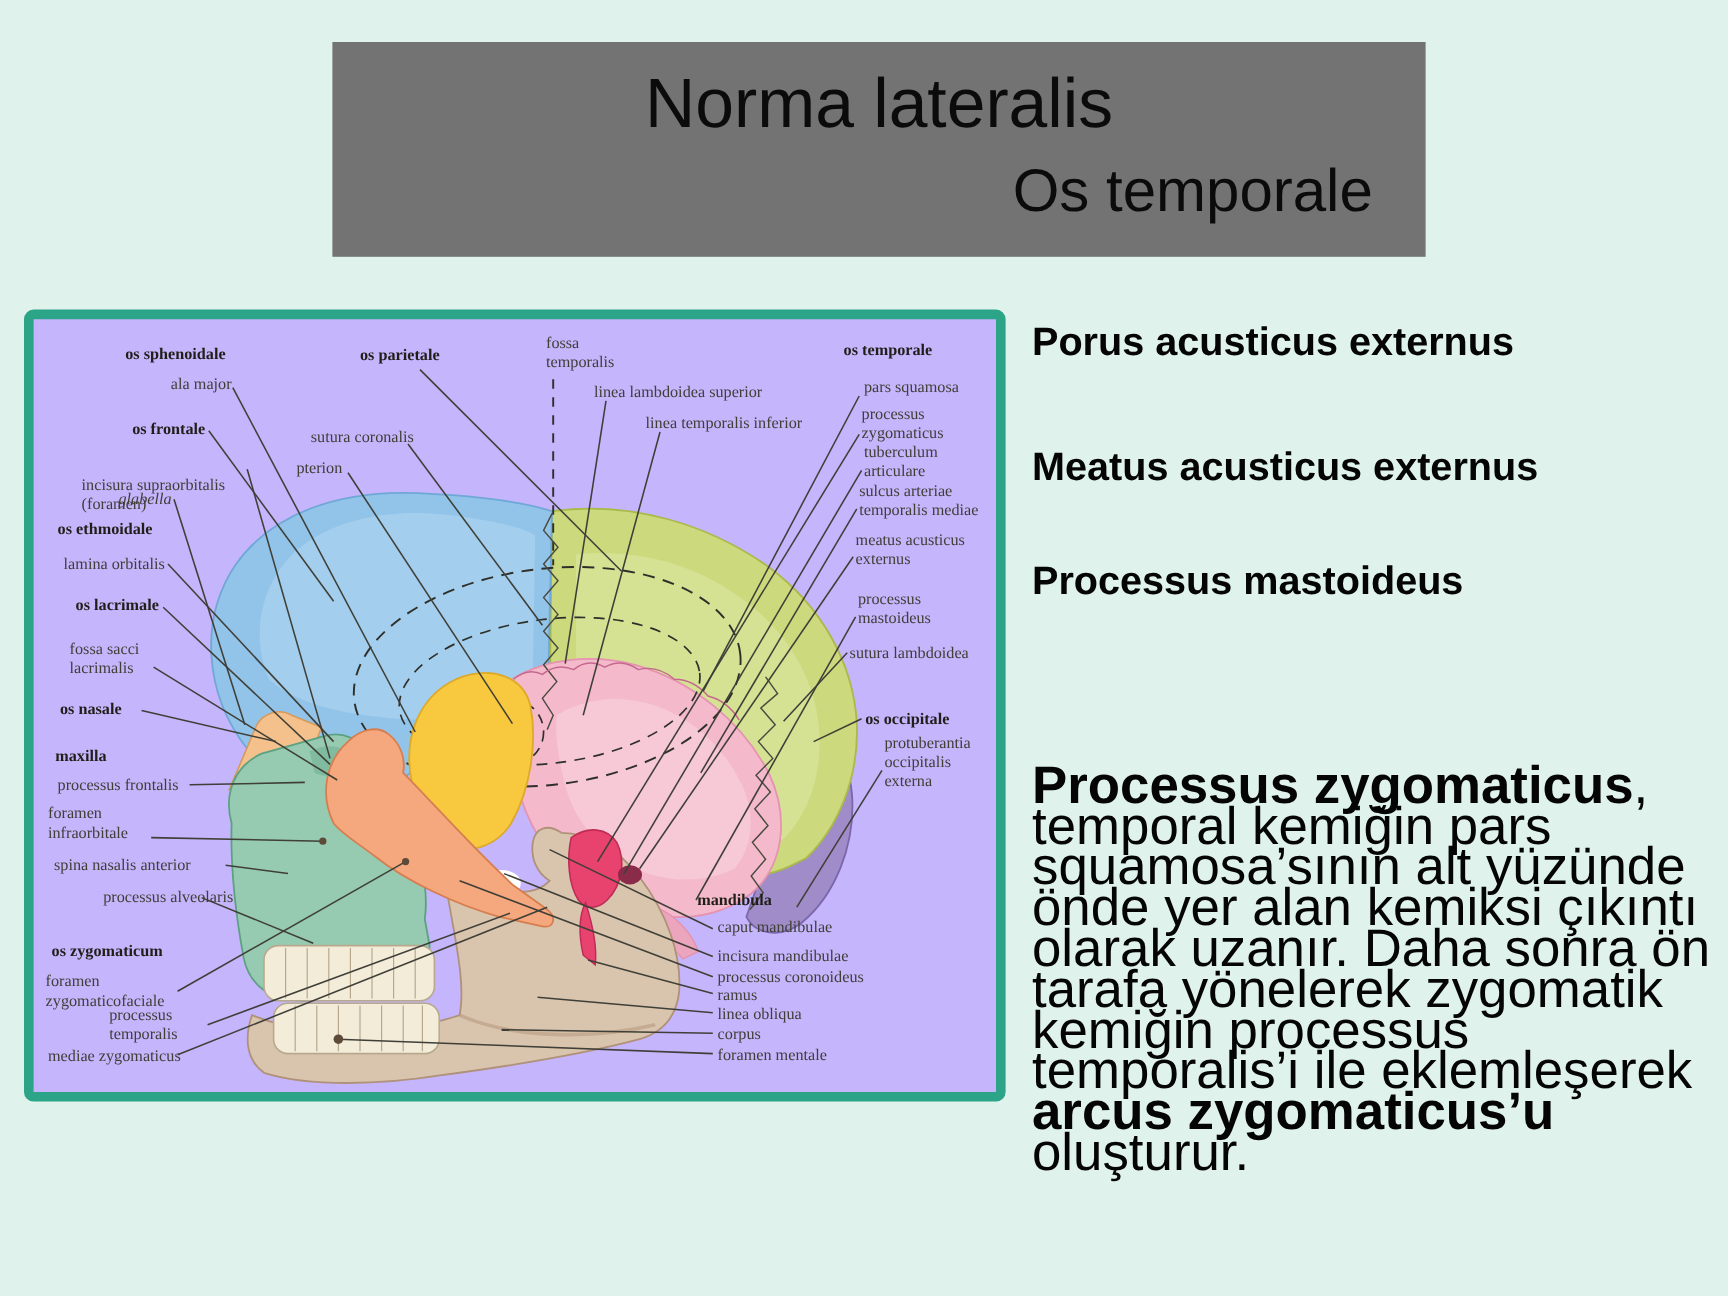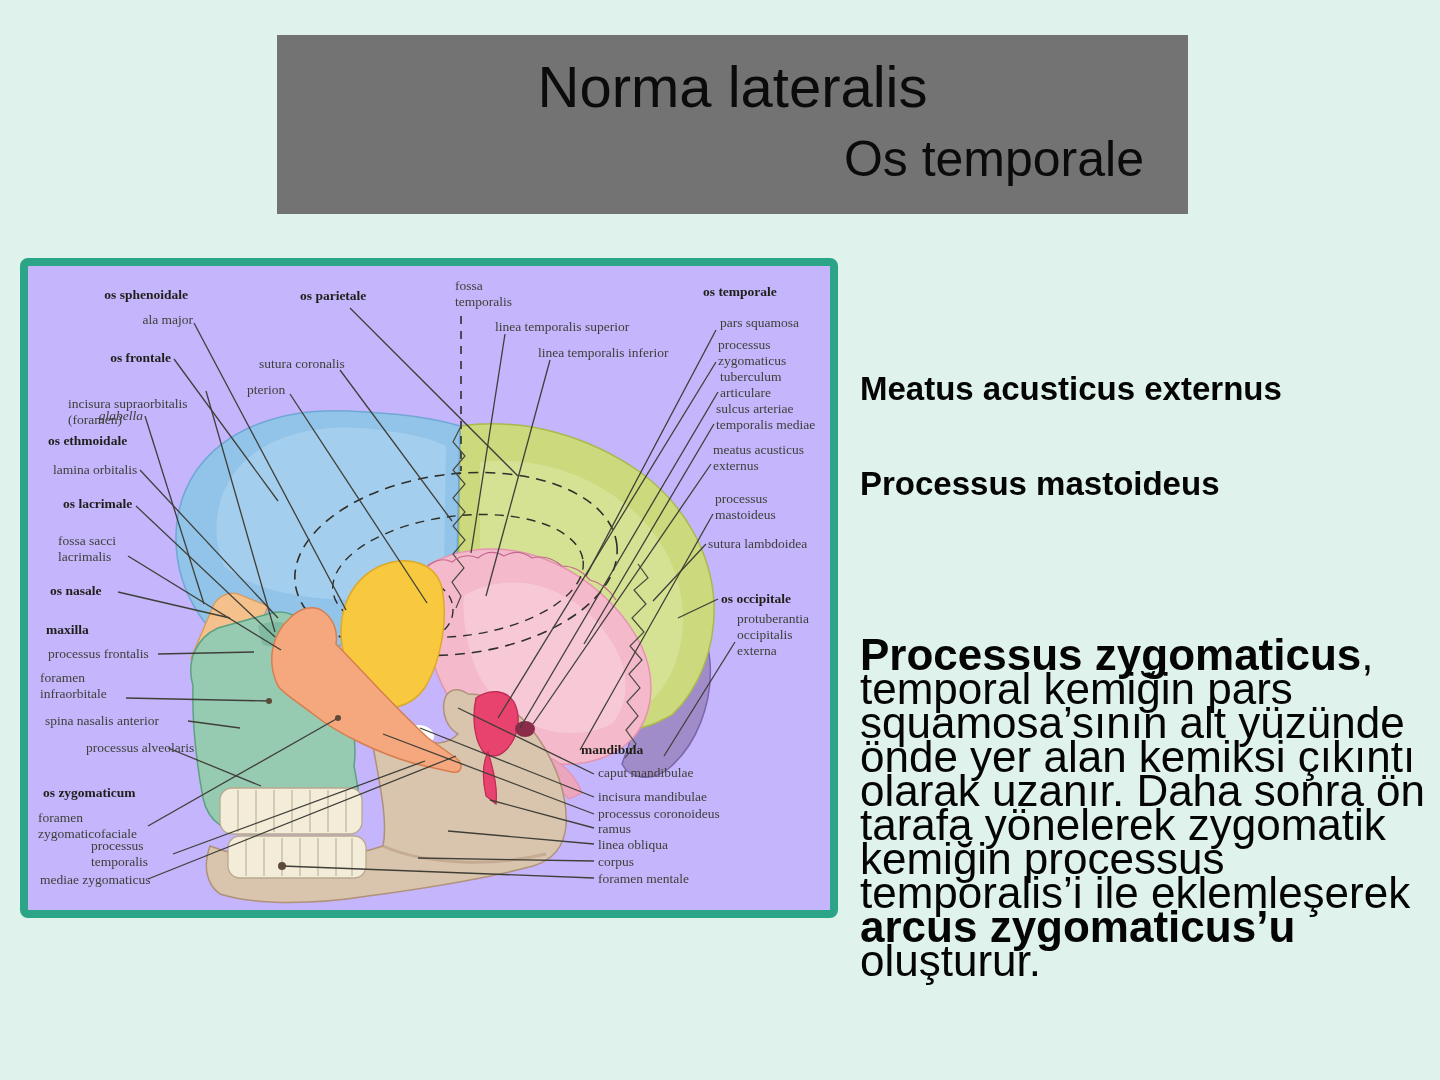--- a/index.html
+++ b/index.html
@@ -173,21 +173,21 @@
     <div class="lbl" style="left:20px;top:380px;width:120px;">processus frontalis</div>
     <div class="lbl" style="left:12px;top:404px;width:90px;">foramen infraorbitale</div>
     <div class="lbl" style="left:17px;top:447px;width:145px;">spina nasalis anterior</div>
     <div class="lbl" style="left:23px;top:474px;width:120px;margin-left:35px;">processus alveolaris</div>
     <div class="lbl b" style="left:15px;top:519px;width:115px;">os zygomaticum</div>
     <div class="lbl" style="left:10px;top:544px;width:125px;">foramen zygomaticofaciale</div>
     <div class="lbl" style="left:63px;top:572px;width:85px;">processus temporalis</div>
     <div class="lbl" style="left:12px;top:606px;width:120px;">mediae zygomaticus</div>
     <div class="lbl b" style="left:272px;top:22px;width:90px;">os parietale</div>
     <div class="lbl" style="left:427px;top:12px;width:75px;">fossa temporalis</div>
-    <div class="lbl" style="left:467px;top:53px;width:165px;">linea temporalis superior</div>
+    <div class="lbl" style="left:467px;top:53px;width:165px;">linea lambdoidea superior</div>
     <div class="lbl" style="left:510px;top:79px;width:160px;">linea temporalis inferior</div>
     <div class="lbl b" style="left:675px;top:18px;width:100px;">os temporale</div>
     <div class="lbl" style="left:692px;top:49px;width:100px;">pars squamosa</div>
     <div class="lbl" style="left:690px;top:71px;width:95px;">processus zygomaticus</div>
     <div class="lbl" style="left:692px;top:103px;width:90px;">tuberculum articulare</div>
     <div class="lbl" style="left:688px;top:135px;width:110px;">sulcus arteriae temporalis mediae</div>
     <div class="lbl" style="left:685px;top:176px;width:110px;">meatus acusticus externus</div>
     <div class="lbl" style="left:687px;top:225px;width:90px;">processus mastoideus</div>
     <div class="lbl" style="left:680px;top:270px;width:120px;">sutura lambdoidea</div>
     <div class="lbl b" style="left:693px;top:325px;width:95px;">os occipitale</div>
@@ -197,18 +197,19 @@
     <div class="lbl" style="left:570px;top:523px;width:140px;">incisura mandibulae</div>
     <div class="lbl" style="left:570px;top:540px;width:150px;">processus coronoideus</div>
     <div class="lbl" style="left:570px;top:555px;width:70px;">ramus</div>
     <div class="lbl" style="left:570px;top:571px;width:100px;">linea obliqua</div>
     <div class="lbl" style="left:570px;top:588px;width:70px;">corpus</div>
     <div class="lbl" style="left:570px;top:605px;width:120px;">foramen mentale</div>
   </div>
 </div>
 
 <div class="right-col">
+  <div class="rc-item" style="top:4px;">Porus acusticus externus</div>
   <div class="rc-item" style="top:108px;">Meatus acusticus externus</div>
   <div class="rc-item" style="top:203px;">Processus mastoideus</div>
   <div class="rc-para">
     <b>Processus zygomaticus</b><span>, temporal kemiğin pars squamosa’sının alt yüzünde önde yer alan kemiksi çıkıntı olarak uzanır. Daha sonra ön tarafa yönelerek zygomatik kemiğin processus temporalis’i ile eklemleşerek </span><b>arcus zygomaticus’u</b><span> oluşturur.</span>
   </div>
 </div>
 
 </body></html>

